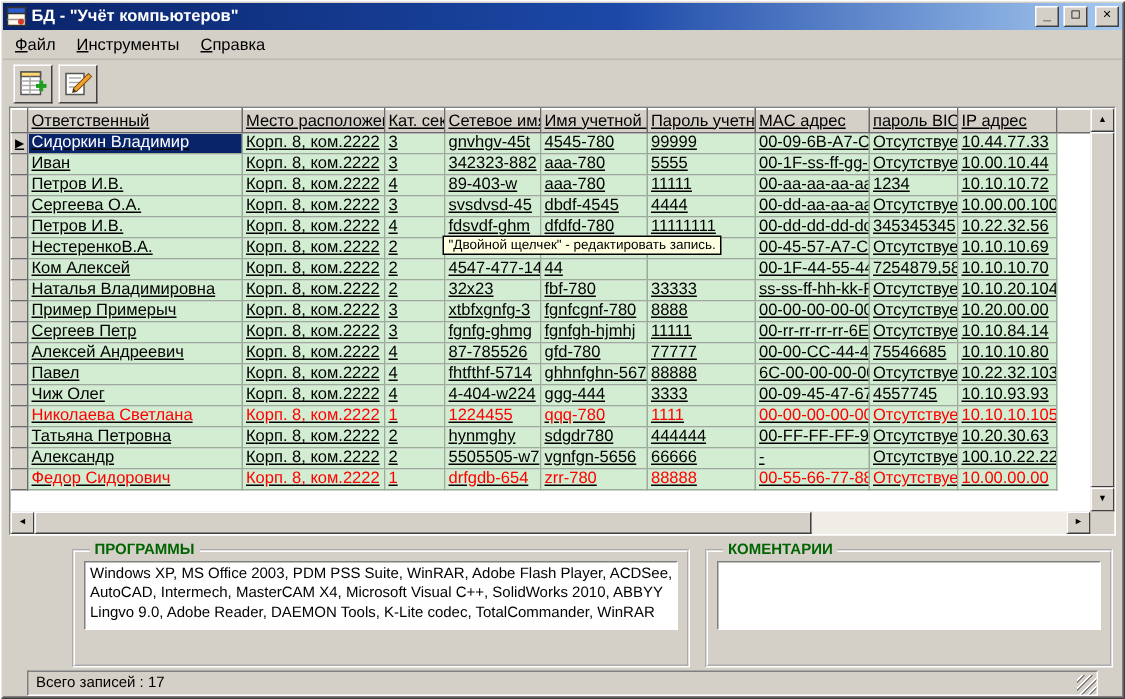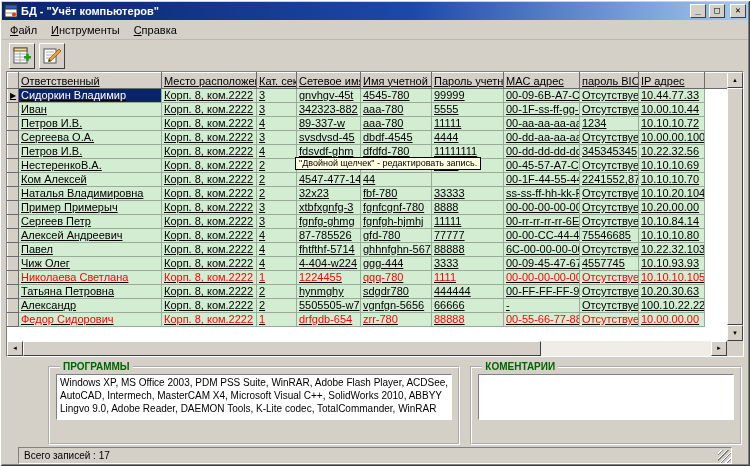--- a/index.html
+++ b/index.html
@@ -207,21 +207,21 @@
             <td>5555</td>
             <td>00-1F-ss-ff-gg-hh</td>
             <td>Отсутствует</td>
             <td>10.00.10.44</td>
           </tr>
           <tr>
             <td class="indicator"></td>
             <td>Петров И.В.</td>
             <td>Корп. 8, ком.2222</td>
             <td>4</td>
-            <td>89-337-w</td>
+            <td>89-403-w</td>
             <td>ааа-780</td>
             <td>11111</td>
             <td>00-aa-aa-aa-aa-D6</td>
             <td>1234</td>
             <td>10.10.10.72</td>
           </tr>
           <tr>
             <td class="indicator"></td>
             <td>Сергеева О.А.</td>
             <td>Корп. 8, ком.2222</td>
@@ -259,21 +259,21 @@
           </tr>
           <tr>
             <td class="indicator"></td>
             <td>Ком Алексей</td>
             <td>Корп. 8, ком.2222</td>
             <td>2</td>
             <td>4547-477-144</td>
             <td>44</td>
             <td></td>
             <td>00-1F-44-55-44-77</td>
-            <td>2241552,87</td>
+            <td>7254879,58</td>
             <td>10.10.10.70</td>
           </tr>
           <tr>
             <td class="indicator"></td>
             <td>Наталья Владимировна</td>
             <td>Корп. 8, ком.2222</td>
             <td>2</td>
             <td>32x23</td>
             <td>fbf-780</td>
             <td>33333</td>

